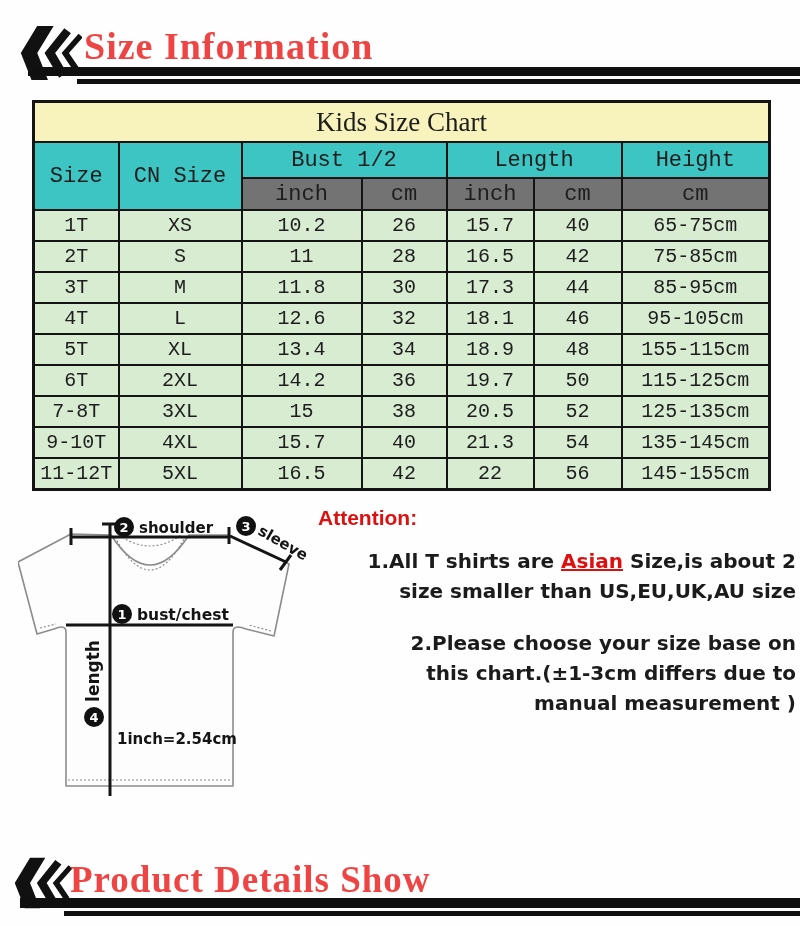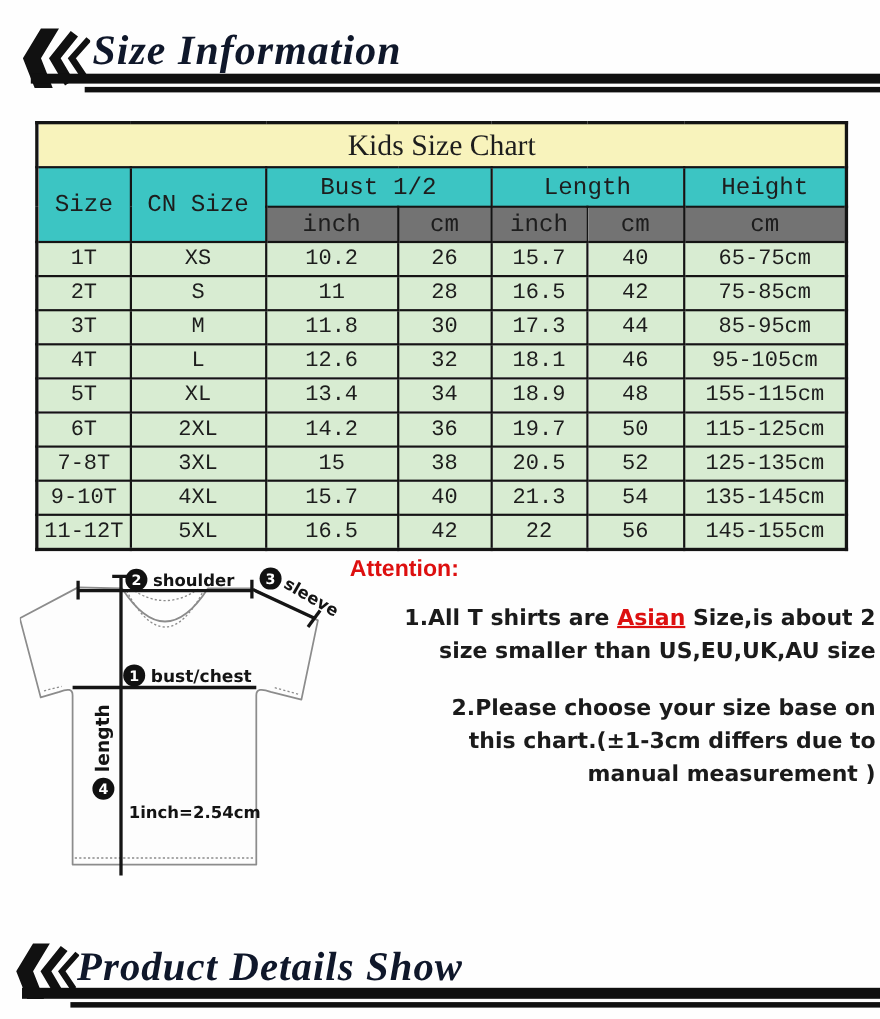--- a/index.html
+++ b/index.html
@@ -1,26 +1,26 @@
 <!DOCTYPE html>
 <html><head>
 <meta charset="utf-8">
 <style>
   html,body{margin:0;padding:0;background:#ffffff;}
   .page{position:relative;width:800px;height:926px;background:#fefefe;overflow:hidden;
         font-family:"DejaVu Sans",sans-serif;}
 
   
   .banner-title{position:absolute;font-family:"Liberation Serif","DejaVu Serif",serif;
-        font-weight:bold;font-style:italic;color:#0f172a;white-space:nowrap;letter-spacing:1px;}
+        font-weight:bold;color:#ef4444;white-space:nowrap;letter-spacing:1px;}
   .bar{position:absolute;background:#101010;}
   .chev-icon{position:absolute;}
 
   
-  .size-table{position:absolute;left:32px;top:110px;width:736px;border-collapse:collapse;
+  .size-table{position:absolute;left:32px;top:100px;width:736px;border-collapse:collapse;
         table-layout:fixed;border:3px solid #141414;}
   .size-table td,.size-table th{border:2px solid #141414;text-align:center;vertical-align:middle;
         padding:0;font-weight:normal;color:#1d1d1d;overflow:hidden;}
   .t-title{height:38px;background:#f8f3bc;font-family:"Liberation Serif","DejaVu Serif",serif;
         font-weight:bold;font-size:27px;color:#141414;}
   .size-table thead tr.group th{height:34px;background:#3cc5c3;
         font-family:"Liberation Mono","DejaVu Sans Mono",monospace;font-size:22px;}
   .size-table thead tr.units th{height:30px;background:#737373;
         font-family:"Liberation Mono","DejaVu Sans Mono",monospace;font-size:22px;}
   .size-table tbody td{height:29px;background:#d8ecd2;

